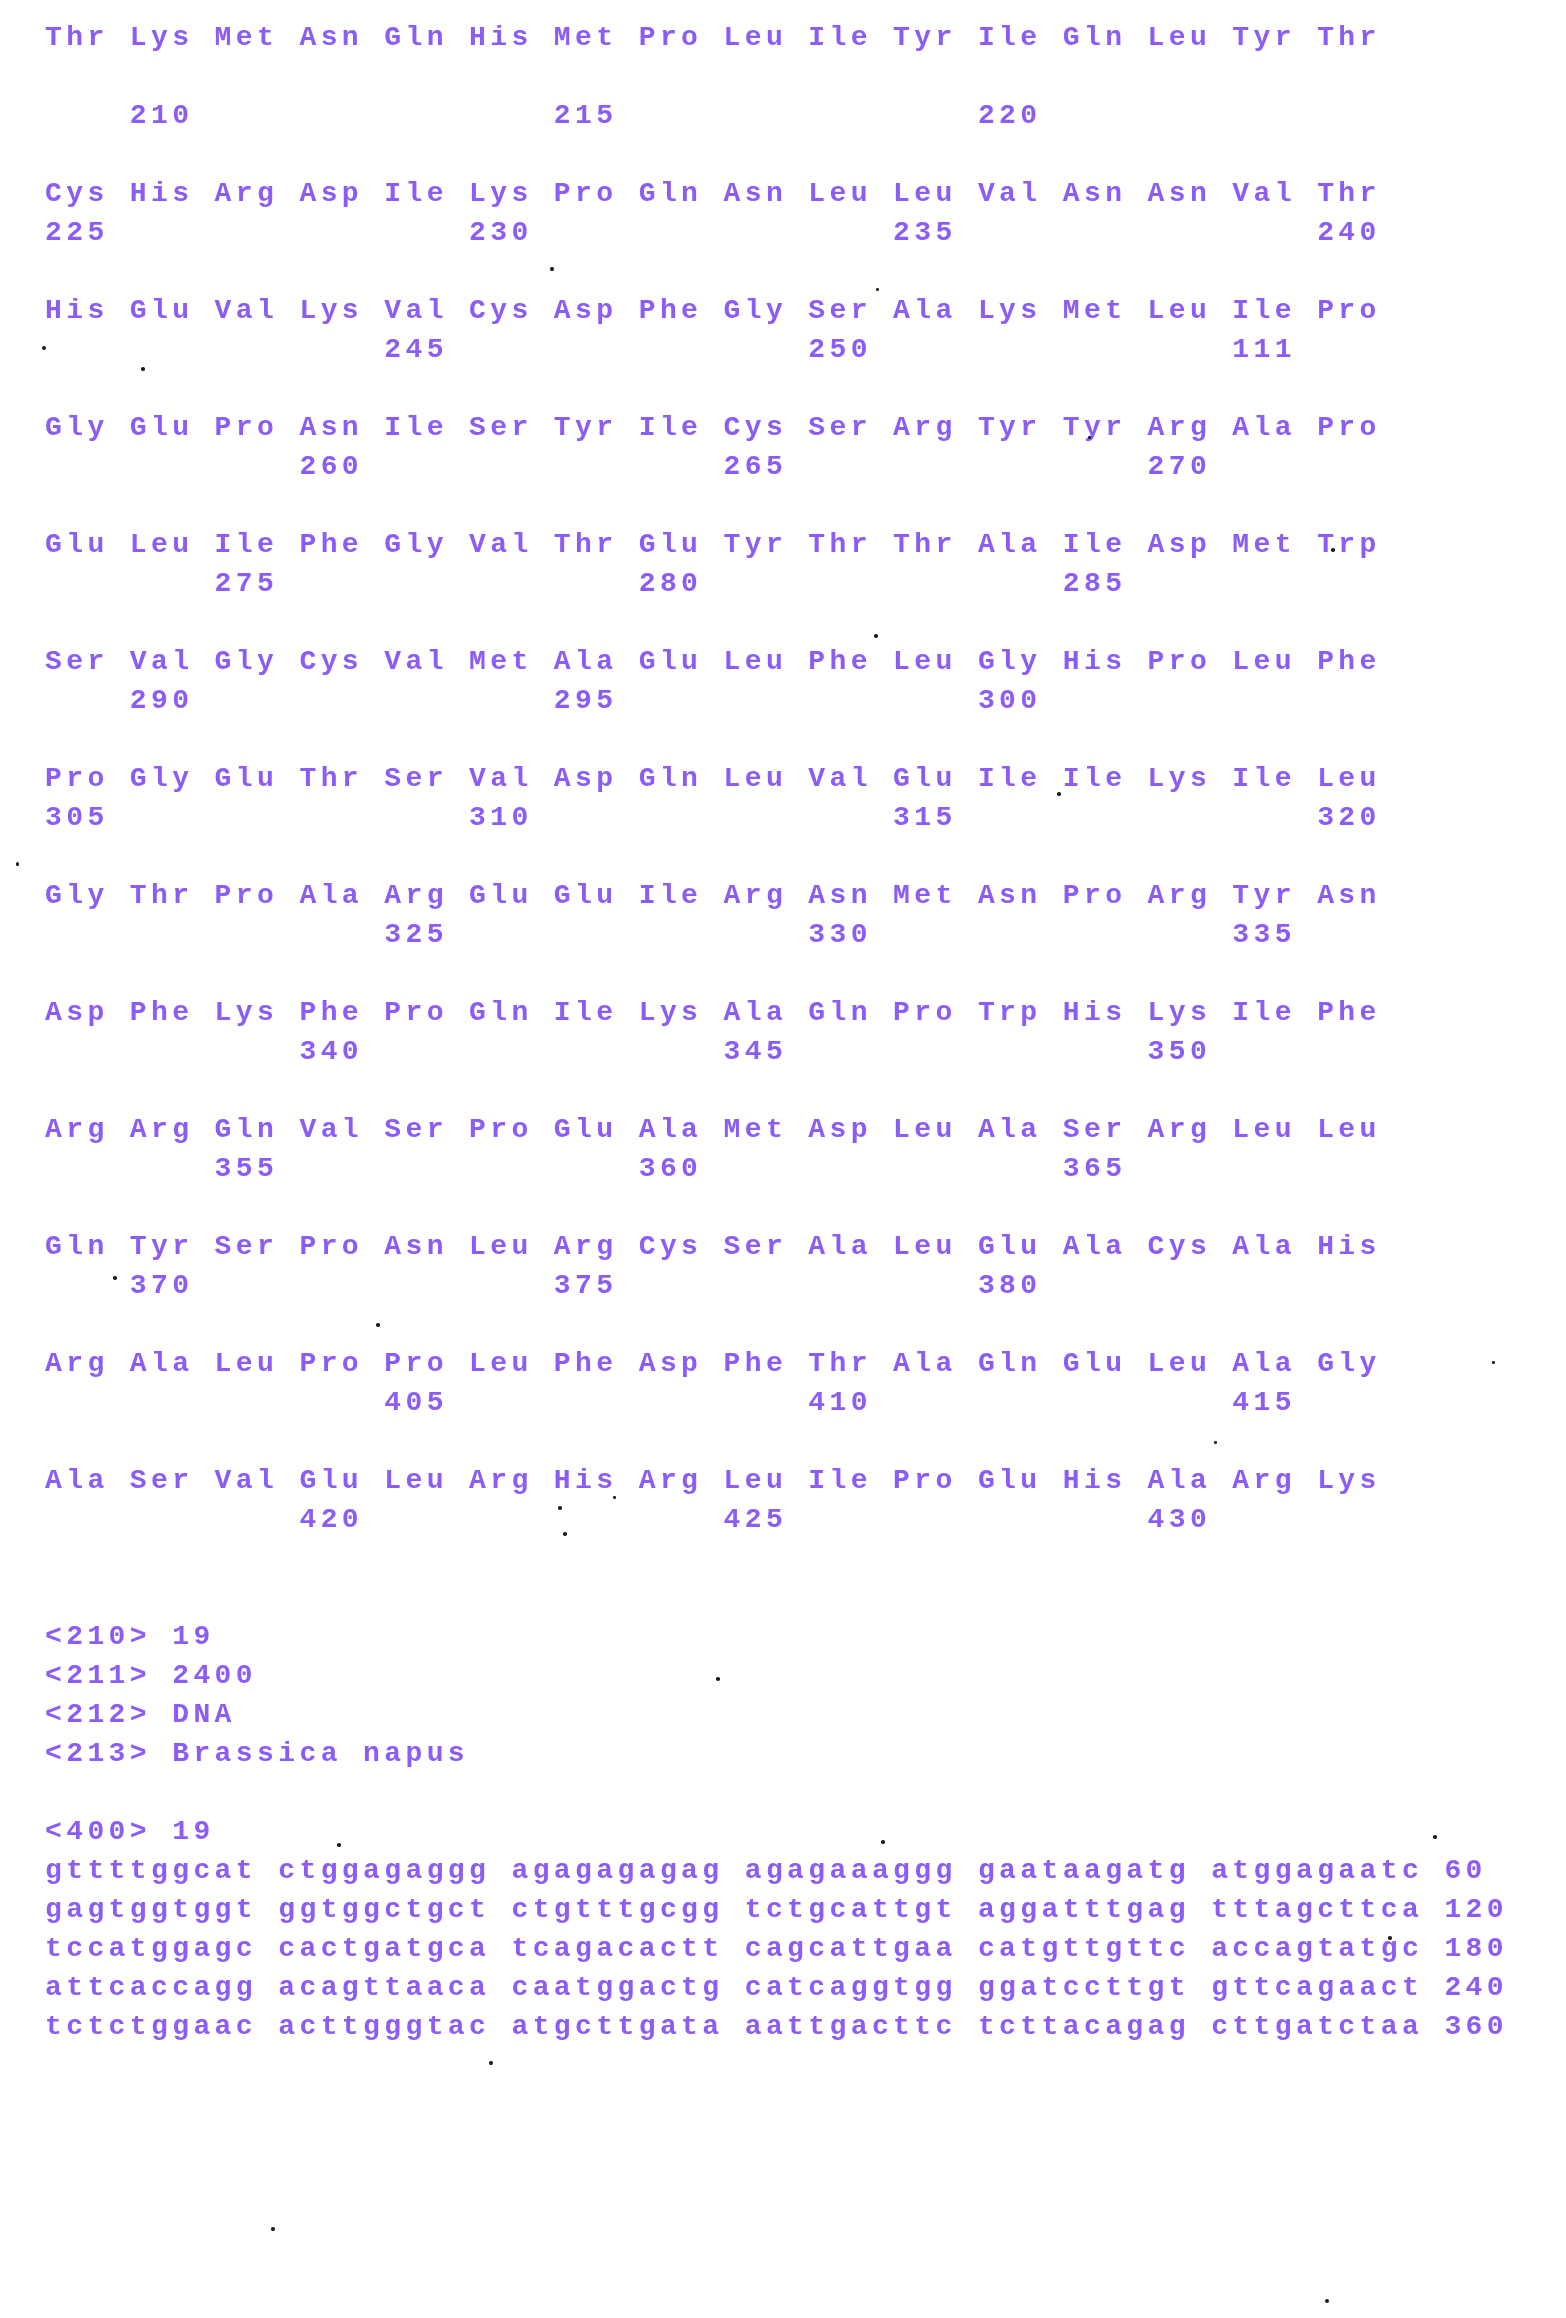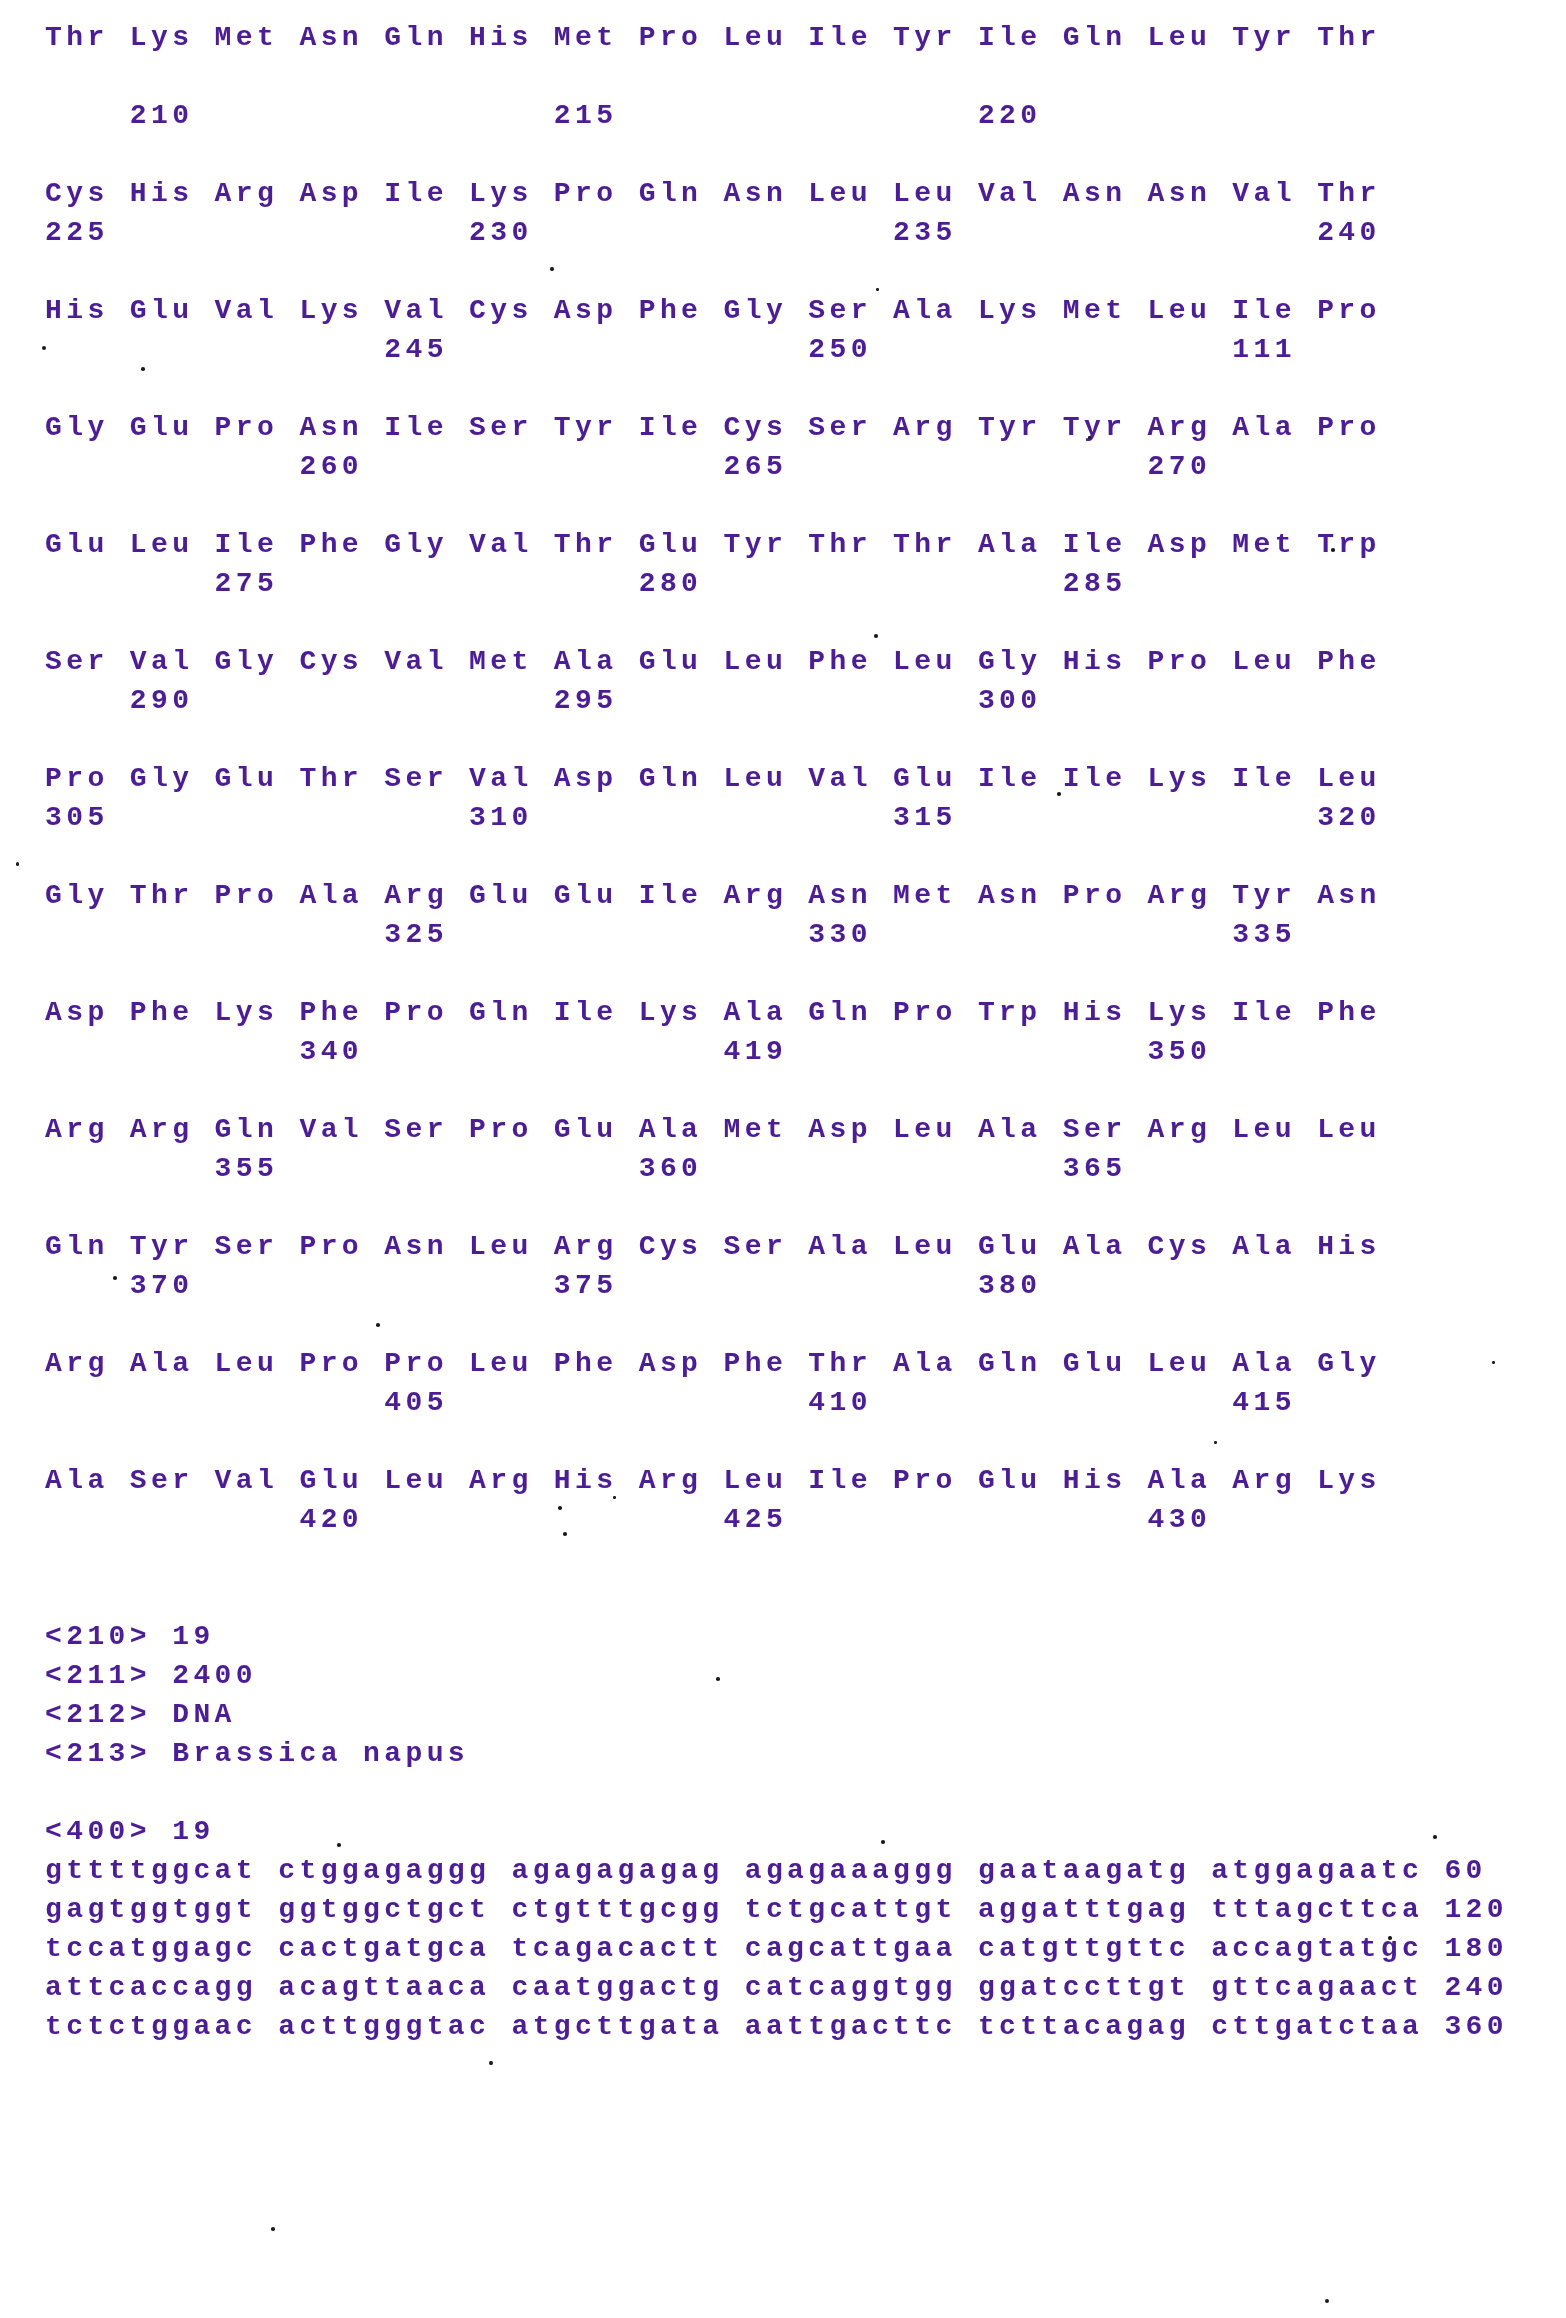--- a/index.html
+++ b/index.html
@@ -13,21 +13,21 @@
     position: relative;
     overflow: hidden;
     font-family: "Liberation Mono", "DejaVu Sans Mono", monospace;
   }
   
   .page {
     position: absolute;
     top: 18.3px;
     left: 45px;
     margin: 0;
-    color: #4c1d95;
+    color: #8b5cf6;
     font-family: "Liberation Mono", "DejaVu Sans Mono", monospace;
     font-size: 28px;
     font-weight: 700;
     letter-spacing: 4.4px;
     -webkit-font-smoothing: antialiased;
   }
   .ln {
     height: 39px;
     line-height: 39px;
     white-space: pre;
@@ -76,21 +76,21 @@
   <div class="aa-block">
     <div class="ln">Pro Gly Glu Thr Ser Val Asp Gln Leu Val Glu Ile Ile Lys Ile Leu</div>
     <div class="ln">305                 310                 315                 320</div>
   </div>
   <div class="aa-block">
     <div class="ln">Gly Thr Pro Ala Arg Glu Glu Ile Arg Asn Met Asn Pro Arg Tyr Asn</div>
     <div class="ln">                325                 330                 335</div>
   </div>
   <div class="aa-block">
     <div class="ln">Asp Phe Lys Phe Pro Gln Ile Lys Ala Gln Pro Trp His Lys Ile Phe</div>
-    <div class="ln">            340                 419                 350</div>
+    <div class="ln">            340                 345                 350</div>
   </div>
   <div class="aa-block">
     <div class="ln">Arg Arg Gln Val Ser Pro Glu Ala Met Asp Leu Ala Ser Arg Leu Leu</div>
     <div class="ln">        355                 360                 365</div>
   </div>
   <div class="aa-block">
     <div class="ln">Gln Tyr Ser Pro Asn Leu Arg Cys Ser Ala Leu Glu Ala Cys Ala His</div>
     <div class="ln">    370                 375                 380</div>
   </div>
   <div class="aa-block">

